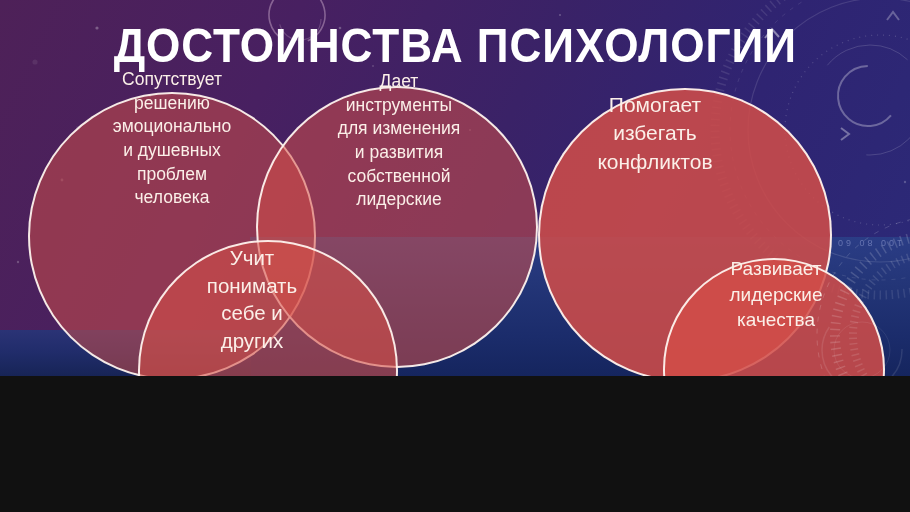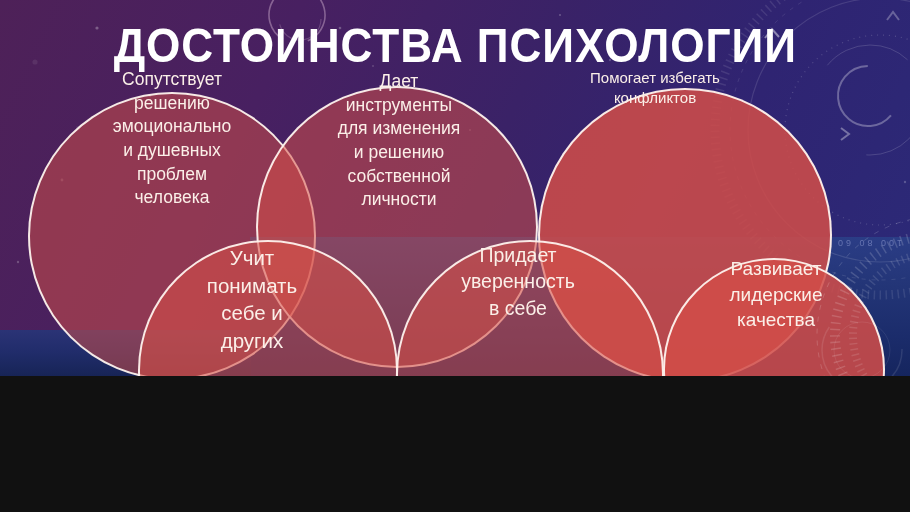--- a/index.html
+++ b/index.html
@@ -33,21 +33,21 @@
   }
   .circle span{display:block;}
   .c1{left:28px; top:92px; width:288px;height:288px;z-index:3;background:rgba(216,80,70,.50);}
   .c2{left:256px;top:86px; width:282px;height:282px;z-index:4;background:rgba(216,80,70,.52);}
   .c3{left:538px;top:88px; width:294px;height:294px;z-index:5;background:rgba(210,77,72,.86);}
   .c4{left:138px;top:240px;width:260px;height:260px;z-index:6;background:rgba(216,80,70,.58);}
   .c5{left:396px;top:240px;width:268px;height:268px;z-index:7;background:rgba(216,80,70,.58);}
   .c6{left:663px;top:258px;width:222px;height:222px;z-index:8;background:rgba(210,77,72,.86);}
   .c1 span{width:124px;font-size:17.5px;transform:translate(0,-26px);}
   .c2 span{width:132px;font-size:17.5px;transform:translate(2px,-18px);}
-  .c3 span{width:152px;font-size:15px;  transform:translate(-30px,-22px);}
+  .c3 span{width:152px;font-size:21px;  transform:translate(-30px,-22px);margin-top:23px;}
   .c4 span{width:104px;font-size:20.5px;transform:translate(-16px,2px);}
   .c5 span{width:128px;font-size:19.5px;transform:translate(-12px,0);}
   .c6 span{width:112px;font-size:19px;  transform:translate(2px,-4px);}
 </style>
 </head>
 <body>
 
 <div class="slide">
 
   <div class="band-a"></div>
@@ -107,30 +107,27 @@
       <polygon points="84,461 95,468 84,474" fill="#aebbe8" opacity=".35" stroke="none"></polygon>
     </g>
   </svg>
 
   <h1 class="title"><span>ДОСТОИНСТВА ПСИХОЛОГИИ</span></h1>
 
   <div class="circle c1">
     <span>Сопутствует решению эмоционально и душевных проблем человека</span>
   </div>
   <div class="circle c2">
-    <span>Дает инструменты для изменения и решению собственной личности</span>
+    <span>Дает инструменты для изменения и развития собственной лидерские</span>
   </div>
   <div class="circle c3">
     <span>Помогает избегать конфликтов</span>
   </div>
   <div class="circle c4">
     <span>Учит понимать себе и других</span>
-  </div>
-  <div class="circle c5">
-    <span>Придает уверенность в себе</span>
   </div>
   <div class="circle c6">
     <span>Развивает лидерские качества</span>
   </div>
 
   <svg class="overlay" width="910" height="512" viewBox="0 0 910 512">
     <g fill="none" stroke="#ffffff">
       <circle cx="935" cy="335" r="100" stroke-width="10" stroke-opacity=".16" stroke-dasharray="1.5 5"></circle>
       <circle cx="935" cy="335" r="82" stroke-width="8" stroke-opacity=".12" stroke-dasharray="1.5 4"></circle>
       <circle cx="935" cy="335" r="118" stroke-width="1" stroke-opacity=".16" stroke-dasharray="5 7"></circle>

